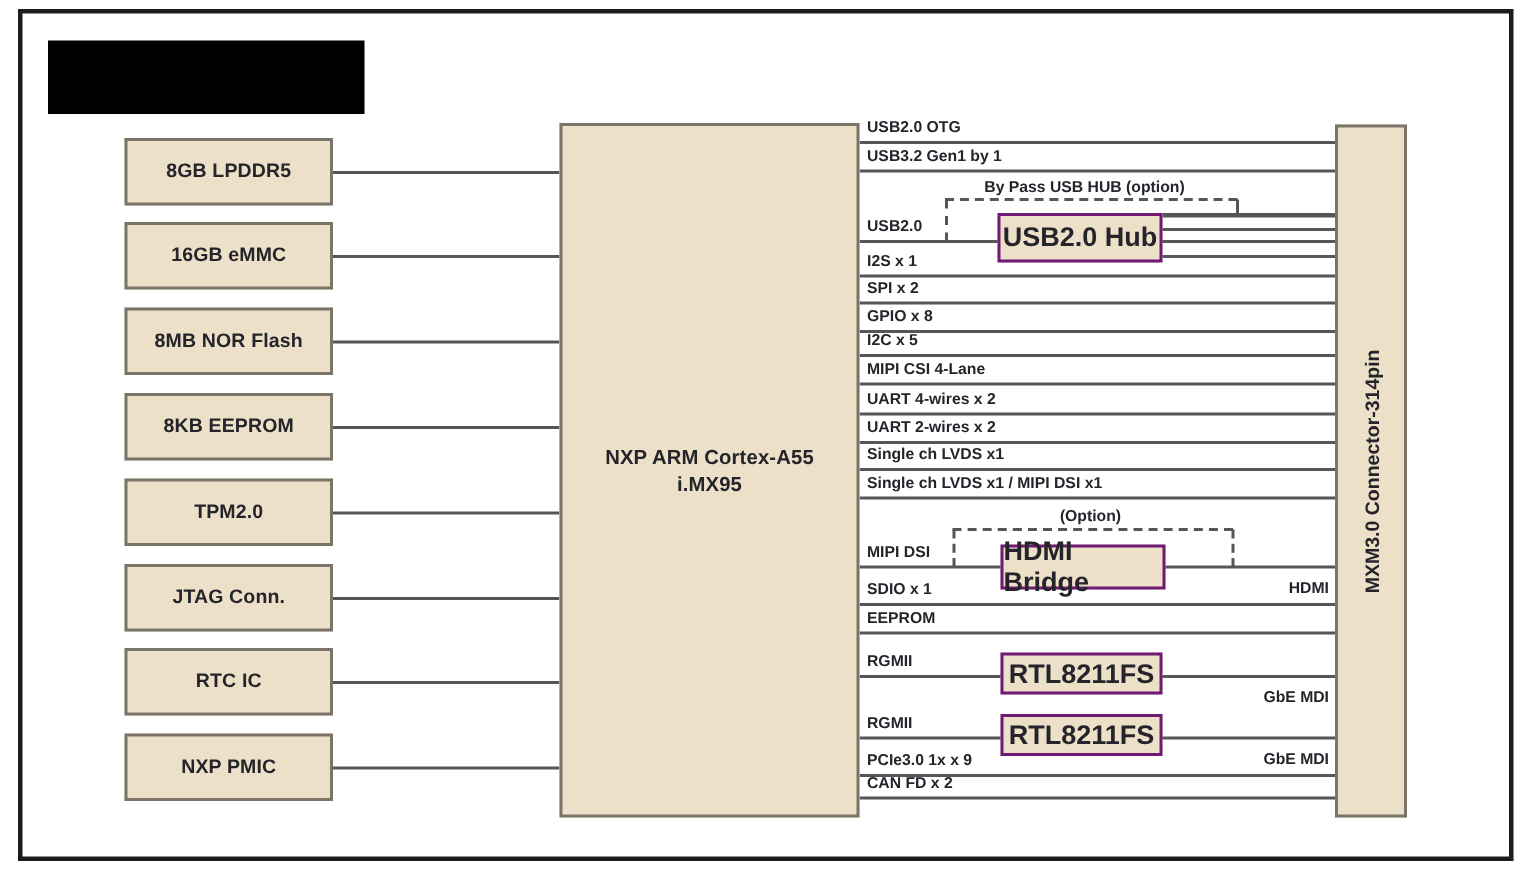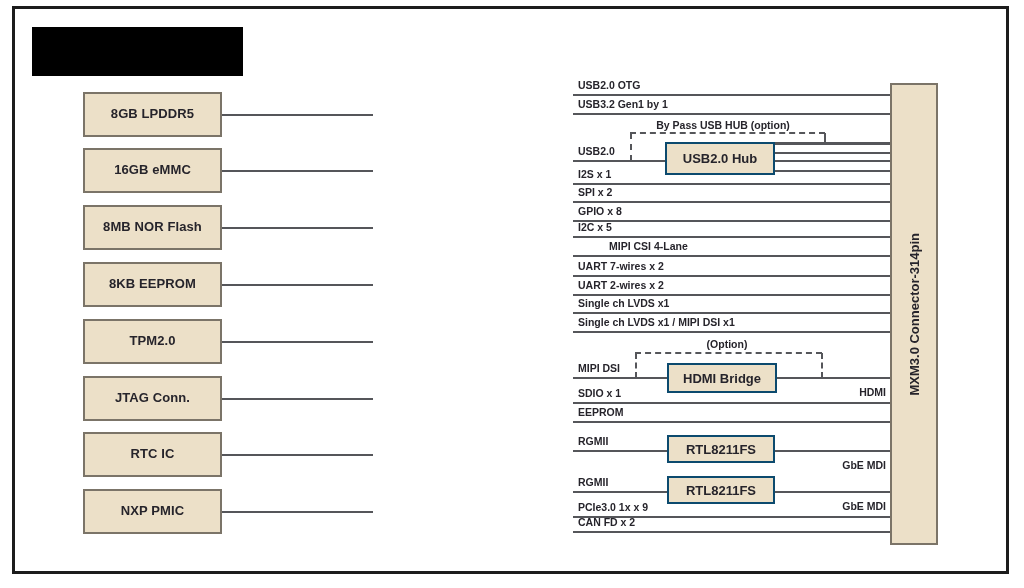--- a/index.html
+++ b/index.html
@@ -12,35 +12,39 @@
         display:flex;flex-direction:column;align-items:center;justify-content:center;text-align:center;}
   .node .lbl{font-weight:bold;font-size:13px;line-height:1.3;letter-spacing:.1px;}
   #cpu .lbl{font-size:13.5px;}
   #connector-label{font-weight:bold;font-size:13px;white-space:nowrap;
         writing-mode:vertical-rl;transform:rotate(180deg);}
   .hline{position:absolute;background:#55565a;}
   .dash-h{position:absolute;border-top:2px dashed #55565a;}
   .dash-v{position:absolute;border-left:2px dashed #55565a;}
   .bus-label{position:absolute;font-size:10.5px;font-weight:bold;white-space:nowrap;line-height:13px;}
   .bus-label.right{text-align:right;margin-top:24px;}
-  .comp{position:absolute;background:#ece0c8;border:2px solid #0c4a6e;box-sizing:border-box;
-        display:flex;align-items:center;justify-content:center;font-weight:bold;font-size:13px;z-index:3;}
+  .comp{position:absolute;background:#ece0c8;border:2px solid #701a75;box-sizing:border-box;
+        display:flex;align-items:center;justify-content:center;font-weight:bold;font-size:18px;z-index:3;}
   .opt-label{position:absolute;font-size:10.5px;font-weight:bold;white-space:nowrap;text-align:center;
         transform:translateX(-50%);line-height:13px;}
   .module{z-index:2;}
   .comp,.node{z-index:3;}
   .bus-label,.opt-label{z-index:4;}
 </style>
 </head>
 <body>
 
 <div id="page">
   <div id="frame"></div>
   <div id="logo" style="left: 32px; top: 27px; width: 211px; height: 49px; background: rgb(0, 0, 0);"></div>
 
+  <div id="cpu" class="node" style="left: 373px; top: 82px; width: 200px; height: 463px;">
+    <div class="lbl">NXP ARM Cortex-A55</div>
+    <div class="lbl">i.MX95</div>
+  </div>
 
   <div id="connector" class="node" style="left: 890px; top: 83px; width: 48px; height: 462px;">
     <div id="connector-label">MXM3.0 Connector-314pin</div>
   </div>
 
   <div id="dynamic">
       <div class="node module" style="left: 83px; top: 92px; width: 139px; height: 45px;">
         <div class="lbl">8GB LPDDR5</div>
       </div>
       <div class="hline" style="left: 222px; top: 113.5px; width: 151px; height: 2px;"></div>
@@ -80,23 +84,23 @@
       <div class="bus-label" style="left: 578px; top: 145px;">USB2.0</div>
       <div class="hline" style="left: 573px; top: 183px; width: 317px; height: 2px; z-index: 1;"></div>
       <div class="bus-label" style="left: 578px; top: 168px;">I2S x 1</div>
       <div class="hline" style="left: 573px; top: 201px; width: 317px; height: 2px; z-index: 1;"></div>
       <div class="bus-label" style="left: 578px; top: 186px;">SPI x 2</div>
       <div class="hline" style="left: 573px; top: 220px; width: 317px; height: 2px; z-index: 1;"></div>
       <div class="bus-label" style="left: 578px; top: 205px;">GPIO x 8</div>
       <div class="hline" style="left: 573px; top: 236px; width: 317px; height: 2px; z-index: 1;"></div>
       <div class="bus-label" style="left: 578px; top: 221px;">I2C x 5</div>
       <div class="hline" style="left: 573px; top: 255px; width: 317px; height: 2px; z-index: 1;"></div>
-      <div class="bus-label" style="left: 578px; top: 240px; margin-left: 31px;">MIPI CSI 4-Lane</div>
+      <div class="bus-label" style="left: 578px; top: 240px;">MIPI CSI 4-Lane</div>
       <div class="hline" style="left: 573px; top: 275px; width: 317px; height: 2px; z-index: 1;"></div>
-      <div class="bus-label" style="left: 578px; top: 260px;">UART 7-wires x 2</div>
+      <div class="bus-label" style="left: 578px; top: 260px;">UART 4-wires x 2</div>
       <div class="hline" style="left: 573px; top: 294px; width: 317px; height: 2px; z-index: 1;"></div>
       <div class="bus-label" style="left: 578px; top: 279px;">UART 2-wires x 2</div>
       <div class="hline" style="left: 573px; top: 312px; width: 317px; height: 2px; z-index: 1;"></div>
       <div class="bus-label" style="left: 578px; top: 297px;">Single ch LVDS x1</div>
       <div class="hline" style="left: 573px; top: 331px; width: 317px; height: 2px; z-index: 1;"></div>
       <div class="bus-label" style="left: 578px; top: 316px;">Single ch LVDS x1 / MIPI DSI x1</div>
       <div class="hline" style="left: 573px; top: 377px; width: 317px; height: 2px; z-index: 1;"></div>
       <div class="bus-label" style="left: 578px; top: 362px;">MIPI DSI</div>
       <div class="bus-label right" style="left: 806px; top: 362px; width: 80px;">HDMI</div>
       <div class="hline" style="left: 573px; top: 402px; width: 317px; height: 2px; z-index: 1;"></div>

